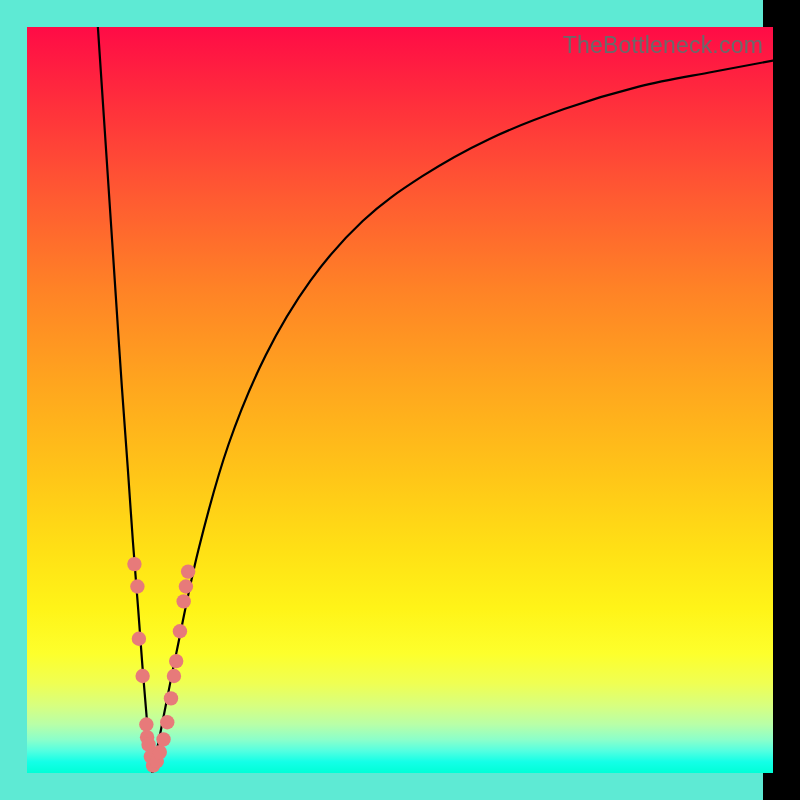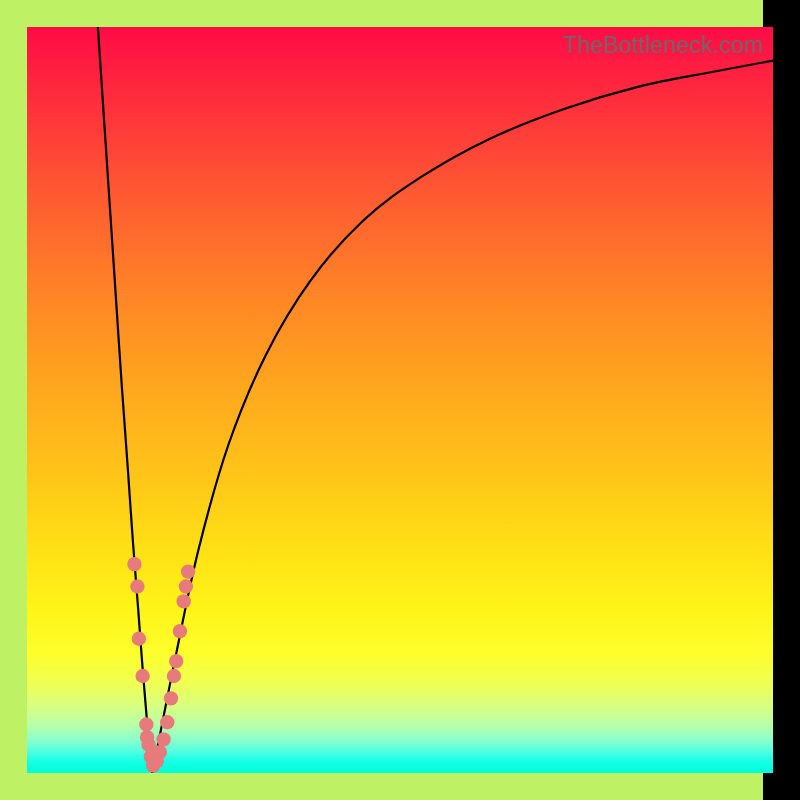--- a/index.html
+++ b/index.html
@@ -7,21 +7,21 @@
     padding: 0;
     width: 800px;
     height: 800px;
     overflow: hidden;
     background: #000;
     font-family: Arial, Helvetica, sans-serif;
   }
   .outer {
     width: 763px;
     height: 800px;
-    background: #bef264;
+    background: #5eead4;
     position: relative;
   }
   .plot-area {
     position: absolute;
     left: 27px;
     top: 27px;
     width: 746px;
     height: 746px;
     overflow: hidden;
   }

